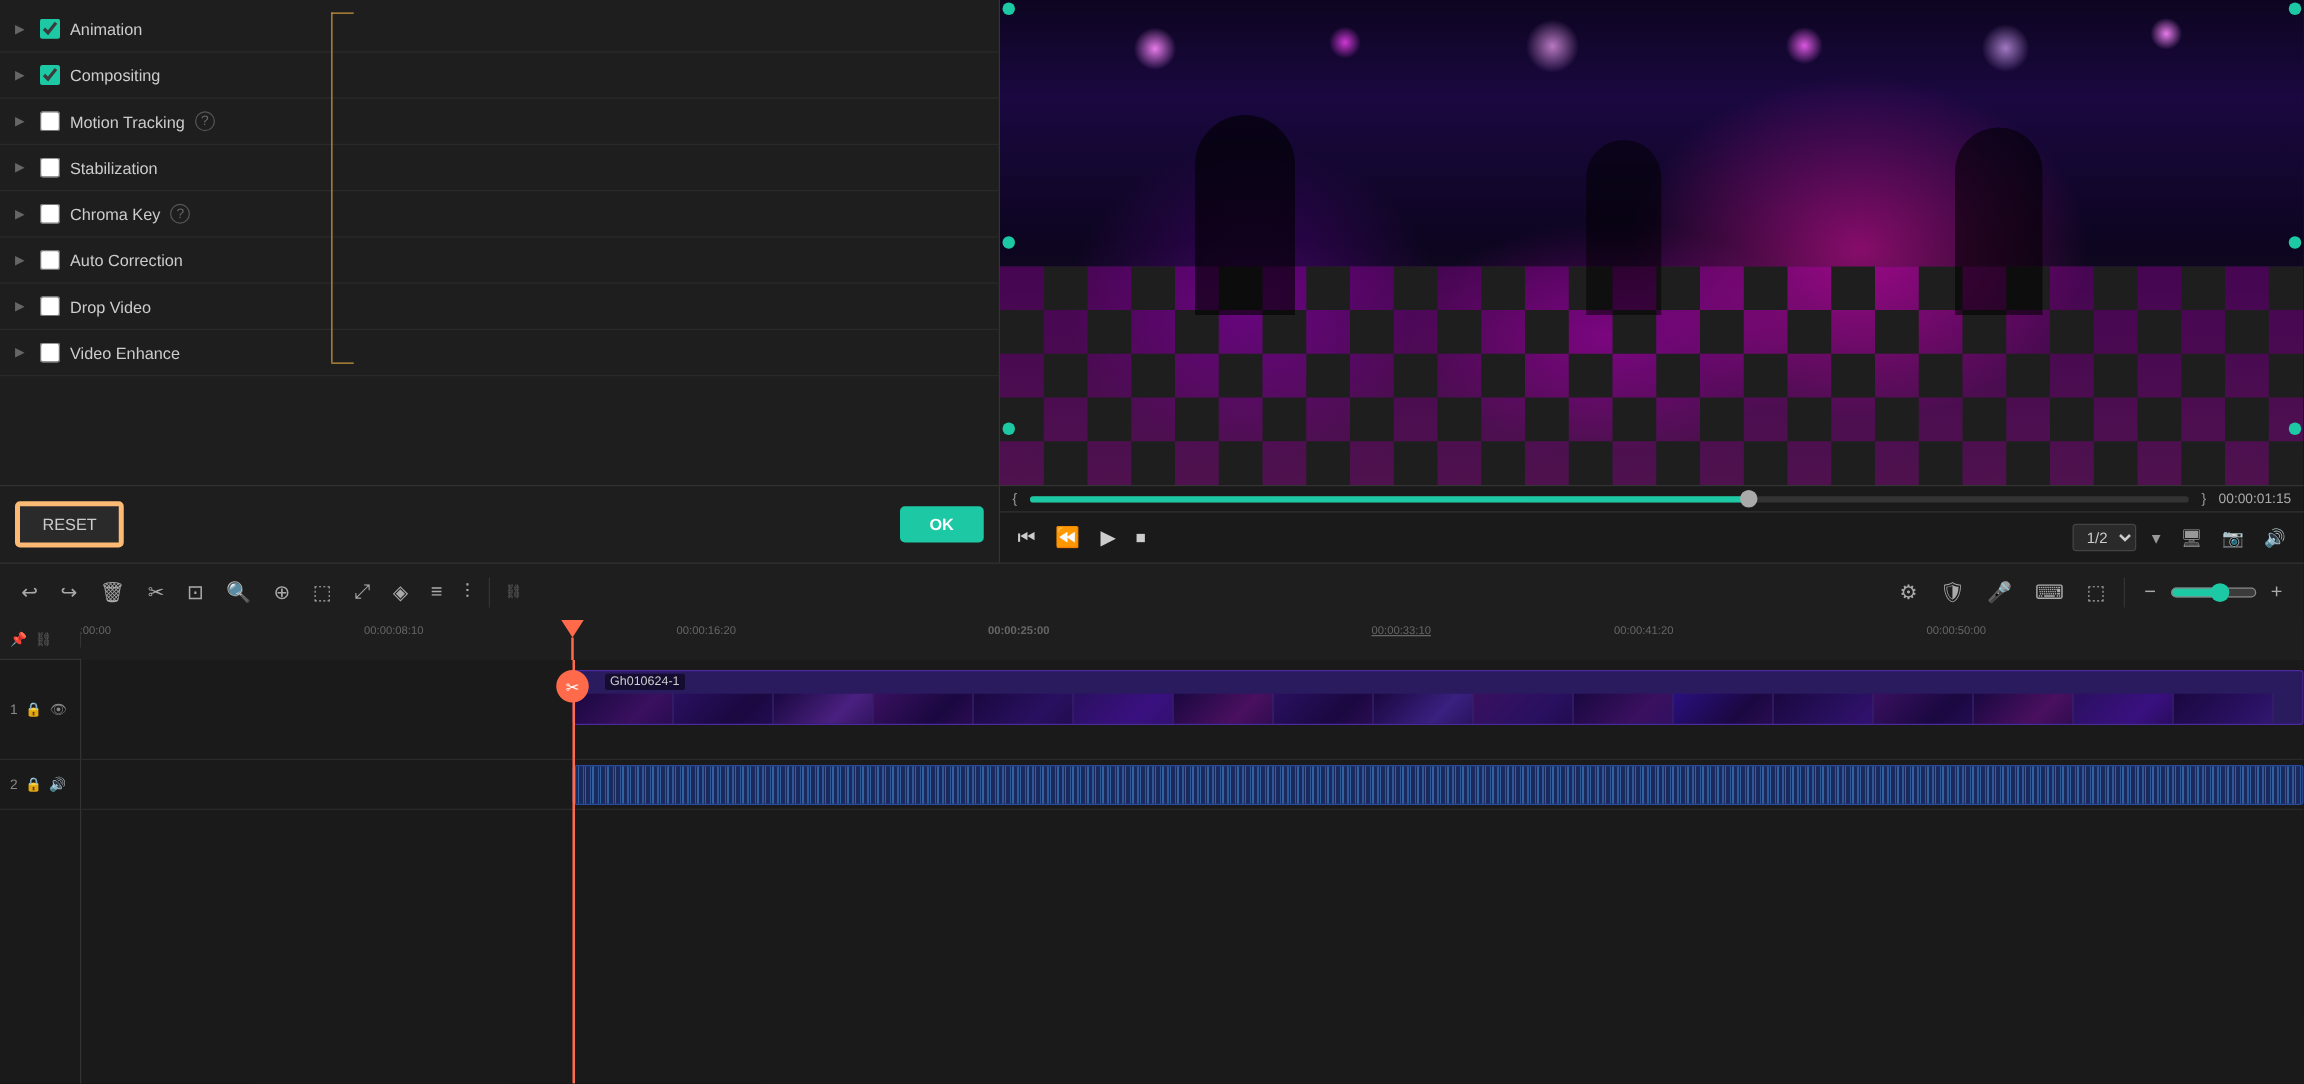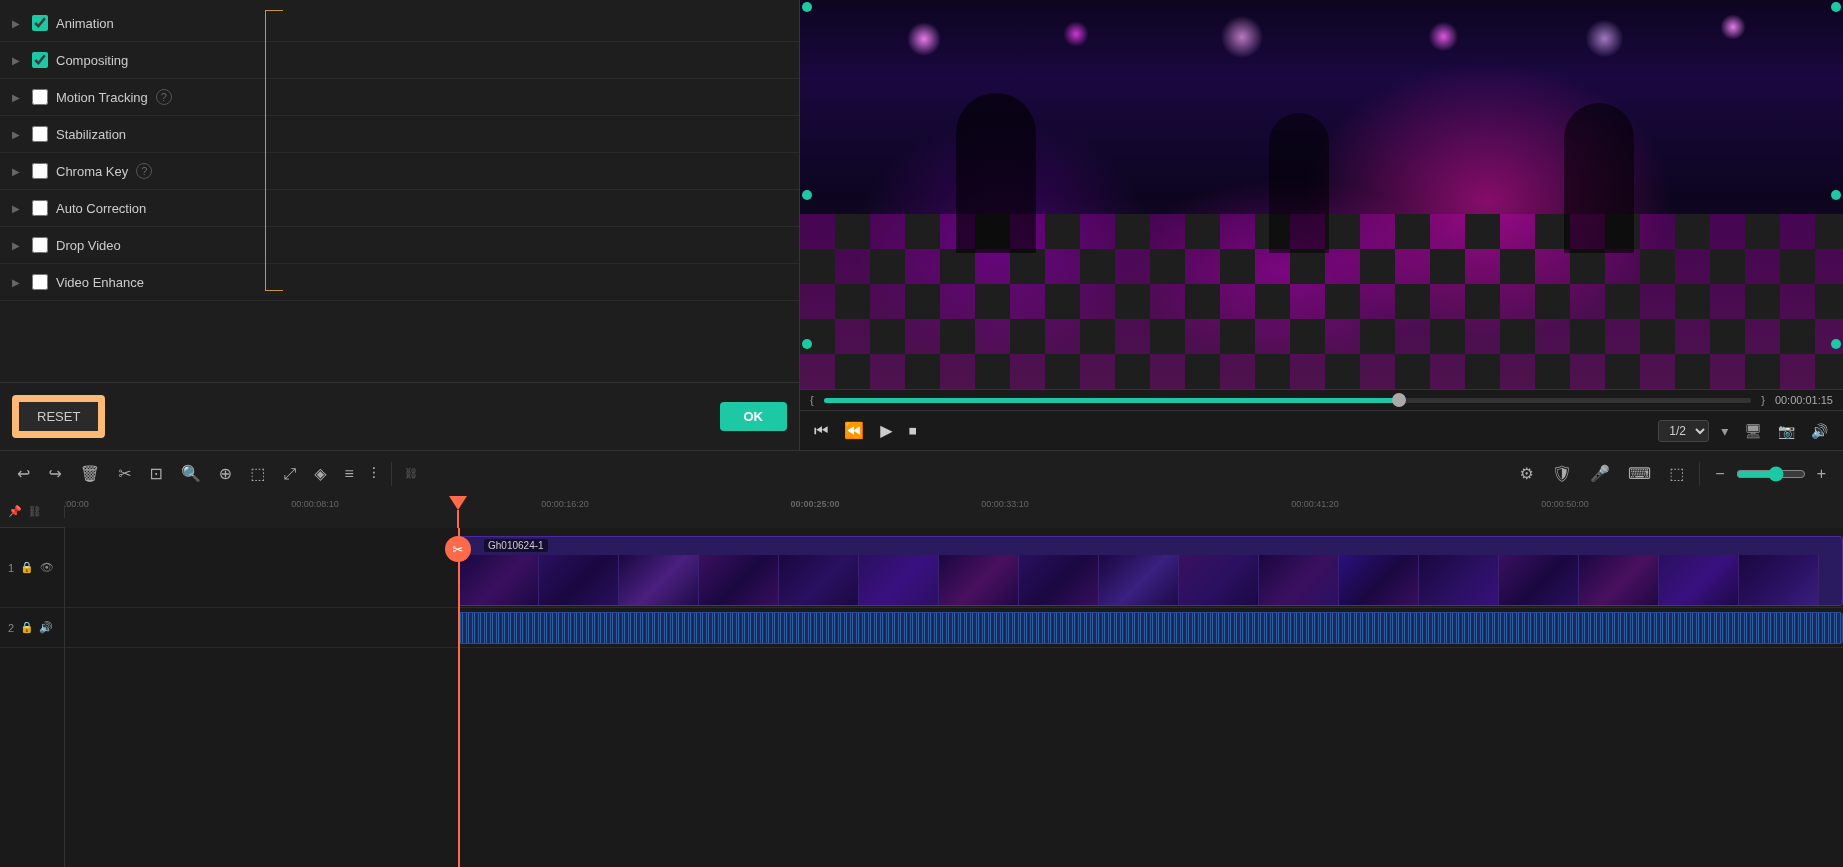--- a/index.html
+++ b/index.html
@@ -18,21 +18,21 @@
     .properties-list { flex: 1; overflow-y: auto; padding: 5px 0; }
     .prop-item { display: flex; align-items: center; padding: 10px 12px; cursor: pointer; border-bottom: 1px solid #2a2a2a; }
     .prop-chevron { width: 14px; color: #666; font-size: 10px; margin-right: 6px; }
     .prop-checkbox { width: 16px; height: 16px; margin-right: 8px; accent-color: #1dc9a4; cursor: pointer; }
     .prop-label { color: #ccc; font-size: 13px; }
     .prop-help { margin-left: 8px; color: #666; font-size: 11px; cursor: pointer; border: 1px solid #555; border-radius: 50%; width: 16px; height: 16px; display: flex; align-items: center; justify-content: center; }
 
     .checked-green { accent-color: #1dc9a4; }
 
     .panel-footer { padding: 12px; display: flex; justify-content: space-between; align-items: center; border-top: 1px solid #333; }
-    .btn-reset { background: #2a2a2a; border: 7px solid #fdba74; color: #ccc; padding: 7px 18px; border-radius: 4px; cursor: pointer; font-size: 13px; }
+    .btn-reset { background: #2a2a2a; border: 4px solid #fdba74; color: #ccc; padding: 7px 18px; border-radius: 4px; cursor: pointer; font-size: 13px; }
     .btn-ok { background: #1dc9a4; border: none; color: #fff; padding: 7px 24px; border-radius: 4px; cursor: pointer; font-size: 13px; font-weight: bold; }
 
     
     .right-panel { flex: 1; background: #111; display: flex; flex-direction: column; }
     .video-preview { flex: 1; position: relative; overflow: hidden; }
     .video-placeholder { width: 100%; height: 100%; background: linear-gradient(135deg, #1a0a2e 0%, #2d1060 30%, #1a0a2e 60%, #0d0d1a 100%); position: relative; overflow: hidden; }
     .corner-handle { position: absolute; width: 10px; height: 10px; background: #1dc9a4; border-radius: 50%; }
     .corner-tl { top: 2px; left: 2px; }
     .corner-tr { top: 2px; right: 2px; }
     .corner-bl { bottom: 40px; left: 2px; }
@@ -68,21 +68,21 @@
     .timeline-tracks-side { width: 65px; min-width: 65px; border-right: 1px solid #333; }
     .track-label { height: 80px; display: flex; align-items: center; padding: 0 8px; border-bottom: 1px solid #2a2a2a; gap: 6px; color: #888; font-size: 11px; }
     .track-label-2 { height: 40px; display: flex; align-items: center; padding: 0 8px; border-bottom: 1px solid #2a2a2a; gap: 6px; color: #888; font-size: 11px; }
     .lock-icon { color: #888; font-size: 11px; }
     .eye-icon { color: #888; font-size: 11px; }
 
     .timeline-tracks-content { flex: 1; position: relative; overflow: hidden; }
     .video-track { height: 80px; position: relative; border-bottom: 1px solid #2a2a2a; }
     .audio-track { height: 40px; position: relative; background: #1a1a1a; border-bottom: 1px solid #2a2a2a; }
 
-    .video-clip { position: absolute; left: 393px; top: 8px; right: 0; height: 70px; background: #2a1a5e; border: 1px solid #4a2a9e; border-radius: 3px; overflow: hidden; display: flex; align-items: center; }
+    .video-clip { position: absolute; left: 393px; top: 8px; right: 0; height: 44px; background: #2a1a5e; border: 1px solid #4a2a9e; border-radius: 3px; overflow: hidden; display: flex; align-items: center; }
     .clip-label { position: absolute; top: 2px; left: 25px; font-size: 10px; color: #ccc; background: rgba(0,0,0,0.5); padding: 1px 4px; border-radius: 2px; white-space: nowrap; }
     .clip-play-icon { position: absolute; left: 6px; top: 50%; transform: translateY(-50%); color: #ccc; font-size: 10px; }
     .clip-thumb { width: 80px; height: 58px; background: linear-gradient(135deg, #1a0a2e, #4a2080); flex-shrink: 0; border-right: 1px solid #3a2070; overflow: hidden; position: relative; }
 
     .audio-clip { position: absolute; left: 393px; top: 4px; right: 0; height: 32px; background: #1a2a5e; border: 1px solid #2a4a9e; border-radius: 3px; overflow: hidden; }
     .waveform { width: 100%; height: 100%; background: repeating-linear-gradient(90deg, #2a5a8e 0px, #2a5a8e 1px, transparent 1px, transparent 4px); opacity: 0.7; }
 
     .playhead-line { position: absolute; top: 0; left: 393px; width: 2px; height: 100%; background: #ff6b4a; z-index: 10; pointer-events: none; }
     .playhead-scissors { position: absolute; top: 8px; left: 380px; width: 26px; height: 26px; background: #ff6b4a; border-radius: 50%; display: flex; align-items: center; justify-content: center; color: white; font-size: 13px; z-index: 11; }
     .zoom-slider { width: 60px; accent-color: #1dc9a4; }
@@ -259,21 +259,21 @@
     <div class="timeline-side">
       <span style="color:#666; font-size:11px;">📌</span>
       <span style="color:#666; font-size:11px;">⛓</span>
     </div>
     <div class="timeline-ruler" style="position:relative; overflow:hidden;">
 
       <span class="ruler-label" style="left: 0px;">00:00:00:00</span>
       <span class="ruler-label" style="left: 250px;">00:00:08:10</span>
       <span class="ruler-label" style="left: 500px;">00:00:16:20</span>
       <span class="ruler-label" style="left: 750px; font-weight: bold;">00:00:25:00</span>
-      <span class="ruler-label" style="left: 940px;">00:00:33:10</span>
+      <span class="ruler-label" style="left: 1056px; text-decoration: underline;">00:00:33:10</span>
       <span class="ruler-label" style="left: 1250px;">00:00:41:20</span>
       <span class="ruler-label" style="left: 1500px;">00:00:50:00</span>
 
       <div style="position:absolute; top:0; left:384px; width:0; height:0; border-left:9px solid transparent; border-right:9px solid transparent; border-top:14px solid #ff6b4a; z-index:10;"></div>
       <div style="position:absolute; top:14px; left:392px; width:2px; height:18px; background:#ff6b4a; z-index:10;"></div>
     </div>
   </div>
 
   <div class="timeline-body">
 

